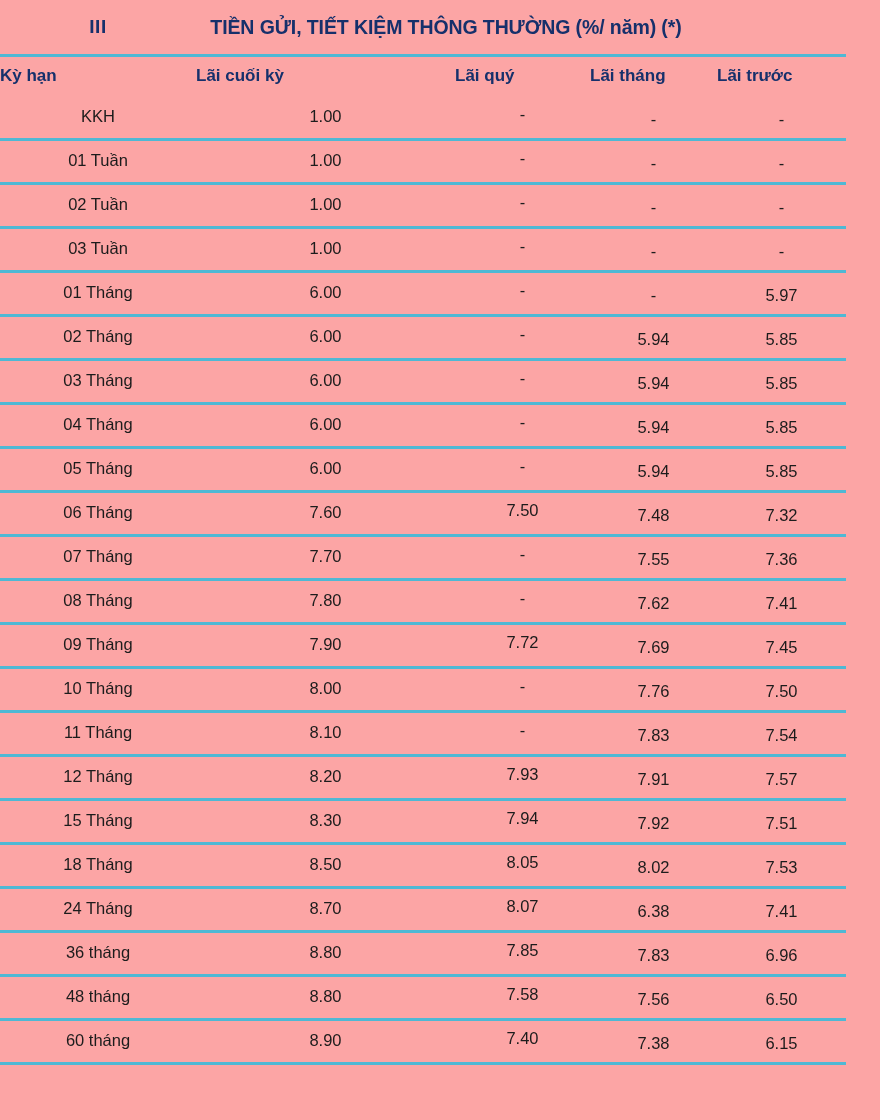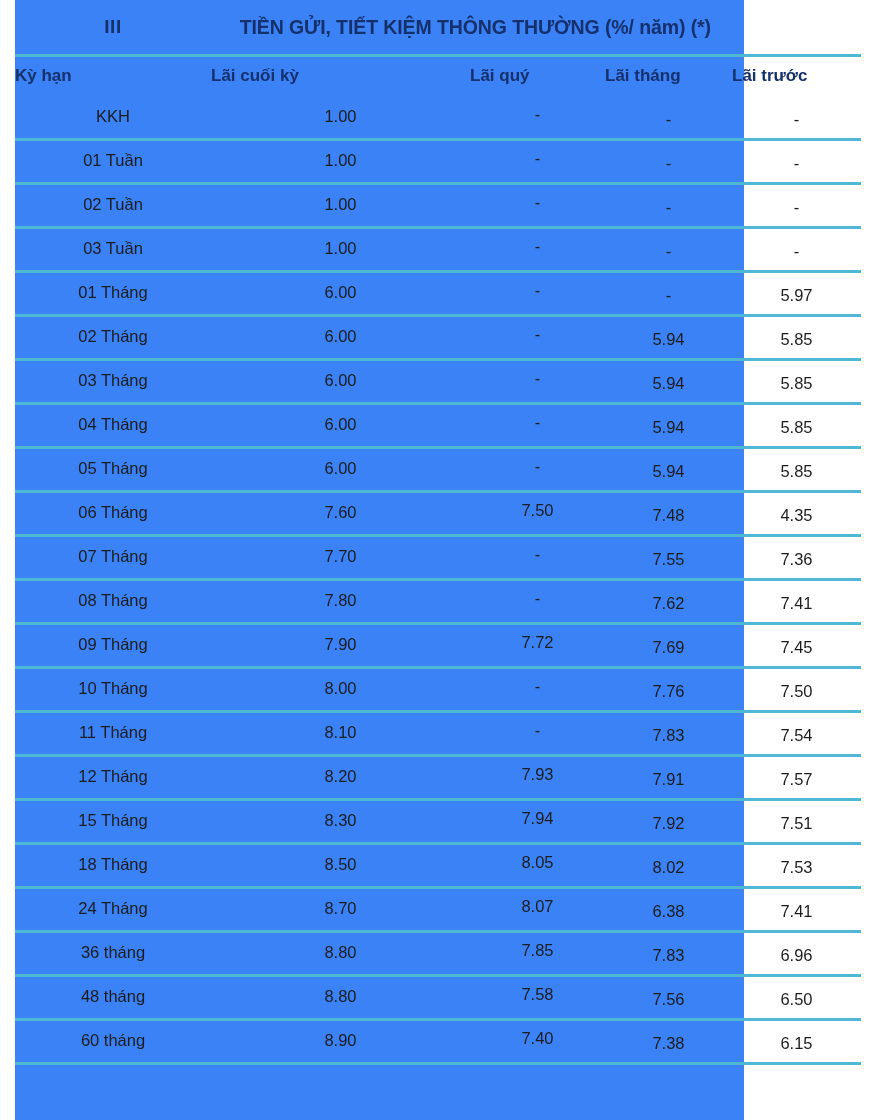--- a/index.html
+++ b/index.html
@@ -10,24 +10,23 @@
   body {
     width: 880px;
     height: 1120px;
     font-family: "Liberation Sans", "DejaVu Sans", sans-serif;
     color: #1a1a1a;
     overflow: hidden;
   }
 
   .sheet {
     position: relative;
-    width: 729px;
+    width: 880px;
     height: 1120px;
-    background: #3b82f6;
-    margin-left: 15px;
+    background: #fca5a5;
   }
 
   
   .title-band {
     position: relative;
     height: 54px;
     display: flex;
     align-items: center;
     padding: 0 0 0 0;
   }
@@ -38,21 +37,21 @@
     text-align: center;
     font-size: 19px;
     font-weight: 700;
     color: #16306b;
     letter-spacing: 0.5px;
   }
   .section-title {
     position: absolute;
     left: 196px;
     width: 500px;
-    text-align: right;
+    text-align: center;
     font-size: 19.5px;
     font-weight: 700;
     color: #16306b;
     letter-spacing: -0.1px;
     white-space: nowrap;
   }
 
   
   .rule {
     width: 846px;
@@ -195,21 +194,21 @@
           <td><span class="cell-end">6.00</span></td>
           <td><span class="cell-qtr dash">-</span></td>
           <td><span class="cell-mon">5.94</span></td>
           <td><span class="cell-pre">5.85</span></td>
         </tr>
         <tr>
           <td><span class="cell-term">06 Tháng</span></td>
           <td><span class="cell-end">7.60</span></td>
           <td><span class="cell-qtr">7.50</span></td>
           <td><span class="cell-mon">7.48</span></td>
-          <td><span class="cell-pre">4.35</span></td>
+          <td><span class="cell-pre">7.32</span></td>
         </tr>
         <tr>
           <td><span class="cell-term">07 Tháng</span></td>
           <td><span class="cell-end">7.70</span></td>
           <td><span class="cell-qtr dash">-</span></td>
           <td><span class="cell-mon">7.55</span></td>
           <td><span class="cell-pre">7.36</span></td>
         </tr>
         <tr>
           <td><span class="cell-term">08 Tháng</span></td>

